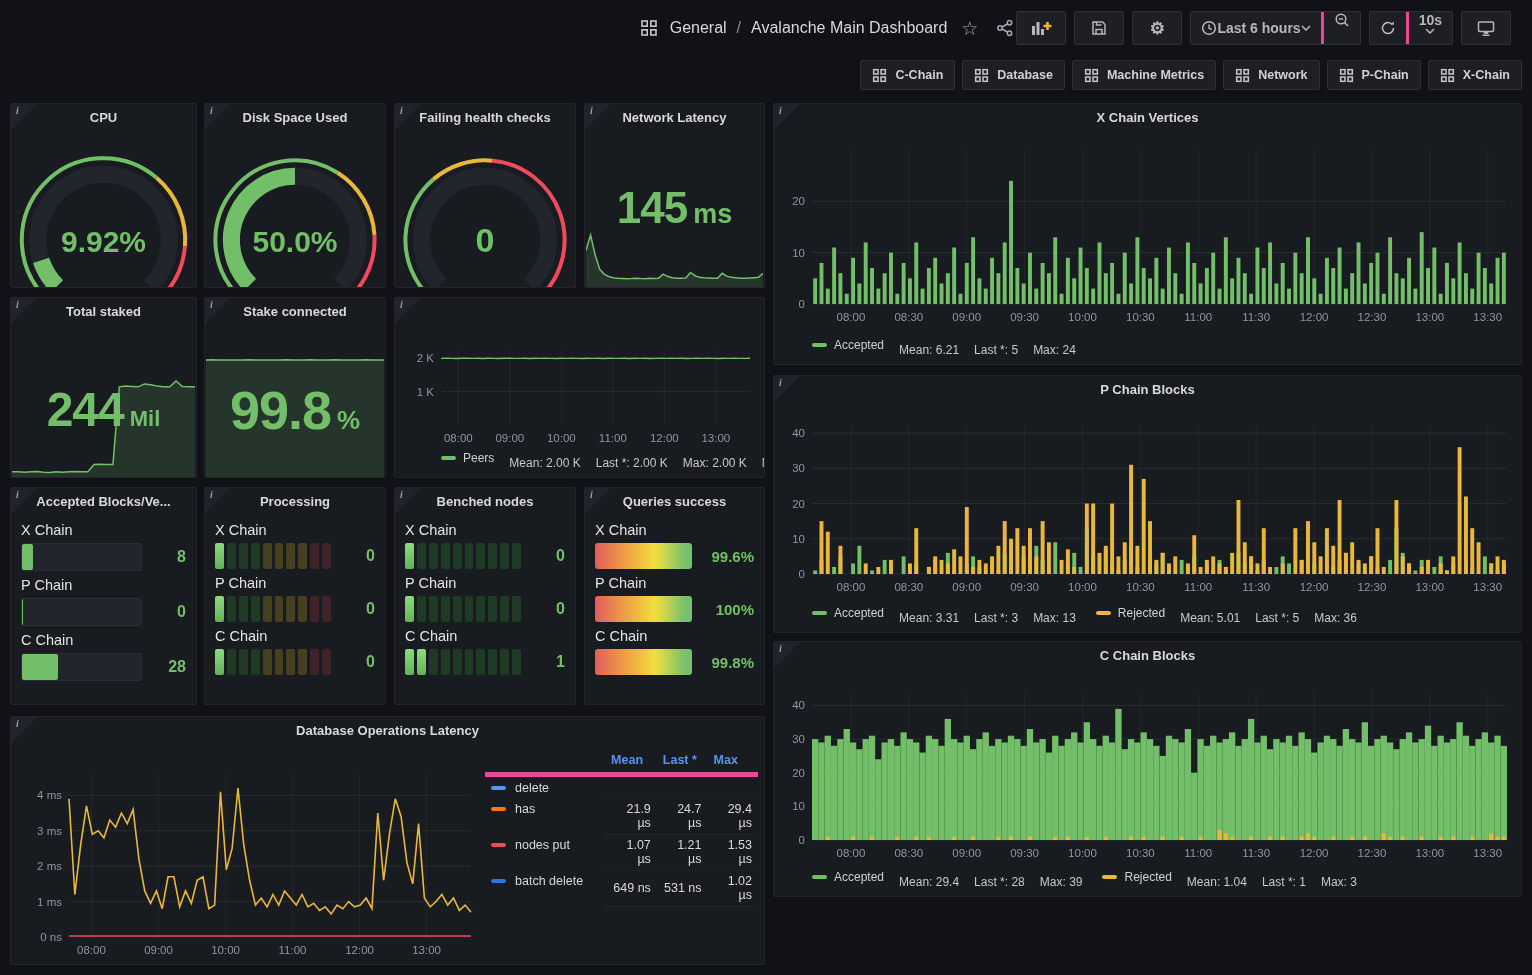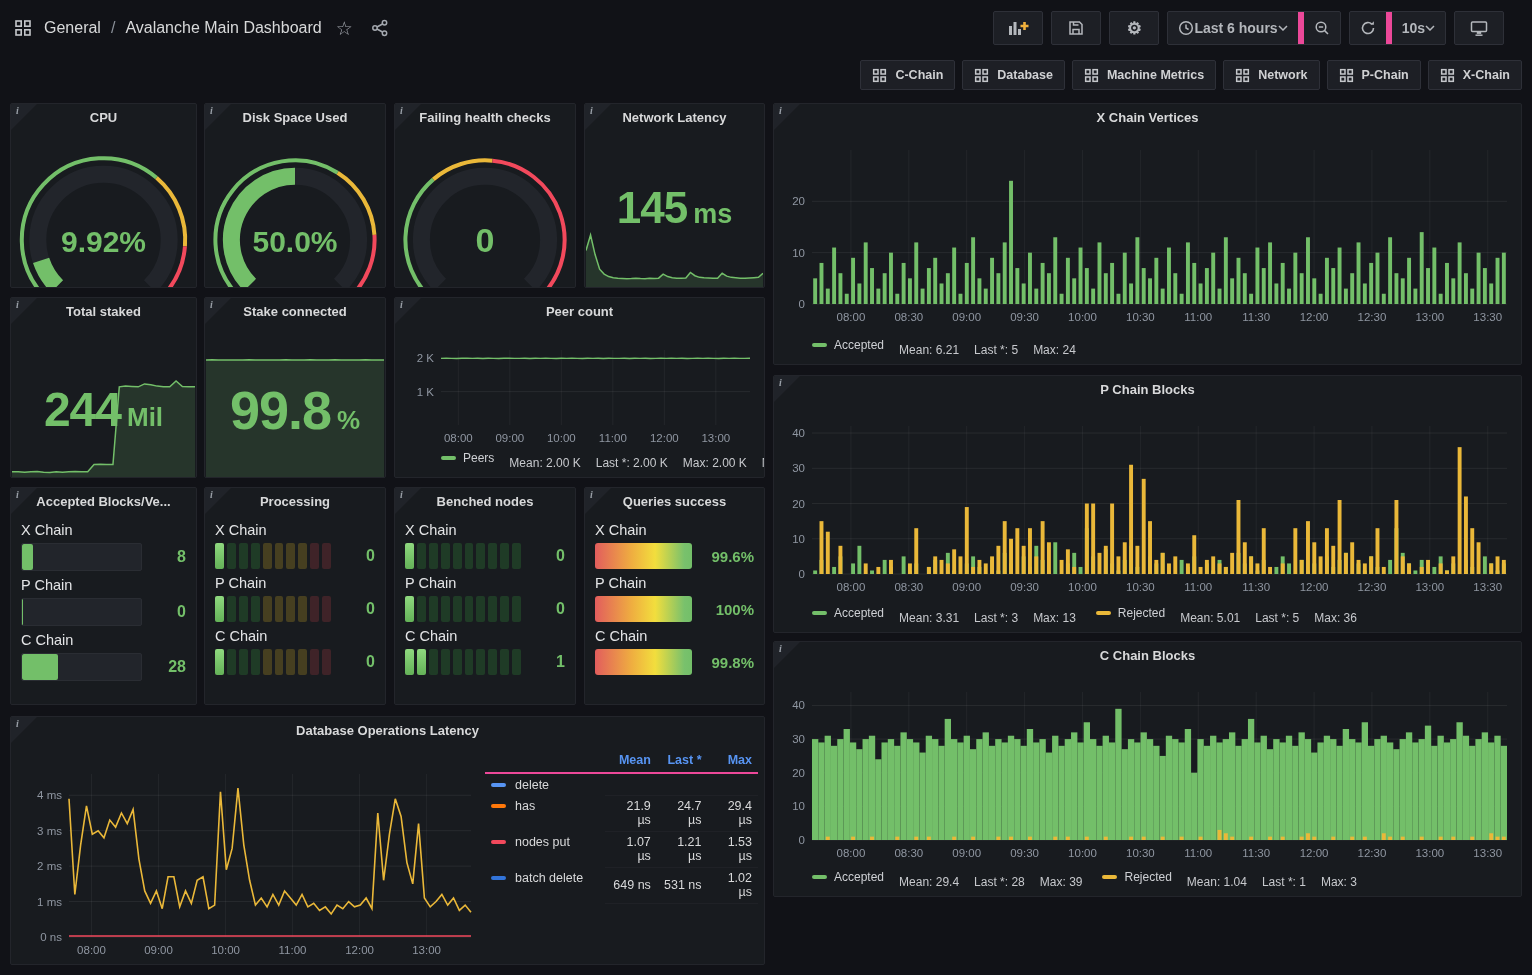--- a/index.html
+++ b/index.html
@@ -1,27 +1,27 @@
 <!DOCTYPE html>
 <html><head>
 <meta charset="utf-8">
 <style>
   html,body{margin:0;padding:0;background:#111217;font-family:"Liberation Sans",sans-serif;color:#d8d9da;}
   .app{position:relative;width:1532px;height:975px;background:#111217;overflow:hidden;}
   
-  .topnav{position:absolute;top:0;left:0;right:16px;height:56px;display:flex;align-items:center;justify-content:space-between;padding:0 12px;box-sizing:border-box;}
+  .topnav{position:absolute;top:0;left:0;right:9px;height:56px;display:flex;align-items:center;justify-content:flex-end;padding:0 12px;box-sizing:border-box;}
   .crumb{display:flex;align-items:center;gap:10px;font-size:16px;font-weight:500;color:#d8d9da;}
   .crumb .sep{color:#8a8f98;}
   .icnbtn{background:none;border:none;color:#a5a9b0;cursor:pointer;display:flex;align-items:center;padding:2px;}
   .toolbar{display:flex;gap:8px;align-items:center;}
   .tbtn,.tgroup{height:32px;display:flex;align-items:center;background:#1d1f25;border:1px solid #2e3038;border-radius:2px;color:#b4b7bc;cursor:pointer;}
   .tbtn{min-width:34px;justify-content:center;padding:0 7px;gap:7px;font-size:14px;font-weight:600;}
   .tgroup{padding:0;}
   .tseg{height:100%;display:flex;align-items:center;padding:0 10px;font-size:14px;font-weight:600;cursor:pointer;}
-  .tseg+.tseg{border-left:6px solid #ec4899;}
+  .tseg+.tseg{border-left:3px solid #ec4899;flex-direction:column;}
   .gearglyph{font-size:17px;line-height:1;color:#b4b7bc;}
   
   .links{position:absolute;top:60px;right:10px;display:flex;gap:7px;border-radius:8px;}
   .link-btn{height:30px;display:flex;align-items:center;gap:8px;padding:0 11px;background:#1d1f25;border:1px solid #2e3038;border-radius:2px;font-weight:700;font-size:12.5px;color:#d0d1d3;cursor:pointer;}
   
   .panel{position:absolute;background:#181b1f;border:1px solid #23252b;border-radius:2px;box-sizing:border-box;overflow:hidden;}
   .ptitle{margin:0;height:26px;line-height:28px;text-align:center;font-size:13px;font-weight:600;color:#d8d9da;cursor:pointer;white-space:nowrap;}
   .fold{position:absolute;top:0;left:0;width:0;height:0;border-top:26px solid #202329;border-right:26px solid transparent;z-index:3;}
   .fold span{position:absolute;top:-25px;left:5px;font-size:10px;font-weight:700;font-style:italic;color:#9aa0a8;font-family:"Liberation Serif",serif;}
   .pbody{position:absolute;top:26px;left:0;right:0;bottom:0;}
@@ -51,21 +51,21 @@
   text.ax{fill:#8f96a1;font-size:11.5px;}
   .legend{position:absolute;bottom:7px;display:flex;gap:20px;align-items:center;font-size:12px;color:#ced0d4;white-space:nowrap;z-index:2;}
   .lg-item{display:flex;align-items:center;gap:7px;cursor:pointer;}
   .lg-name{font-weight:400;}
   .lg-stat{margin-left:8px;color:#c7c9cd;margin-top:10px;}
   .sw{width:15px;height:4px;border-radius:2px;display:inline-block;}
   
   .dbplot{position:absolute;left:0;top:0;bottom:0;width:468px;}
   .dbtablewrap{position:absolute;left:474px;right:6px;top:6px;bottom:2px;overflow:hidden;}
   table.lgt{width:100%;border-collapse:collapse;font-size:12.5px;color:#d8d9da;}
-  table.lgt th{color:#5794F2;text-align:right;font-weight:700;padding:4px 6px 5px 6px;border-bottom:2px solid #ec4899;}
+  table.lgt th{color:#5794F2;text-align:left;font-weight:700;padding:4px 6px 5px 6px;border-bottom:5px solid #ec4899;}
   table.lgt td{padding:3.5px 6px;text-align:right;border-bottom:1px solid #1f2126;}
   table.lgt td.nm{text-align:left;display:flex;align-items:center;gap:9px;border-bottom:none;}
   table.lgt tr{cursor:pointer;}
 </style>
 </head>
 <body>
 
 <div class="app">
 
   <header class="topnav">
@@ -459,21 +459,21 @@
       </div>
   </section>
 
   <section class="panel" style="left:10px;top:297px;width:187px;height:181px;">
     <div class="fold">
         <span>i</span>
       </div>
     <h2 class="ptitle">Total staked</h2>
     <div class="pbody">
       <div class="statv" style="top:38%;">
-        <span class="big" style="font-size:48px;">244</span><span class="unit" style="font-size:26px;">Mil</span>
+        <span class="big" style="font-size:48px;">244</span><span class="unit" style="font-size:22px;">Mil</span>
       </div>
       <div class="sparkwrap" style="height:132px;"><svg width="183" height="132">
             <path d="M0,132 L0,126.86619718309859 L6.310344827586206,126.86619718309859 L12.620689655172413,127.22957746478873 L18.93103448275862,126.86619718309859 L25.241379310344826,126.50281690140845 L31.551724137931036,127.22957746478873 L37.86206896551724,127.59295774647887 L44.17241379310345,126.86619718309859 L50.48275862068965,127.22957746478873 L56.793103448275865,126.86619718309859 L63.10344827586207,126.50281690140845 L69.41379310344827,126.86619718309859 L75.72413793103448,126.86619718309859 L82.0344827586207,119.59859154929578 L88.3448275862069,119.23521126760564 L94.65517241379311,119.59859154929578 L100.9655172413793,119.59859154929578 L107.27586206896551,41.835211267605644 L113.58620689655173,41.10845070422536 L119.89655172413792,41.4718309859155 L126.20689655172414,41.835211267605644 L132.51724137931035,38.9281690140845 L138.82758620689654,39.6549295774648 L145.13793103448276,41.10845070422536 L151.44827586206895,41.835211267605644 L157.75862068965517,41.835211267605644 L164.0689655172414,36.02112676056338 L170.3793103448276,41.4718309859155 L176.6896551724138,41.835211267605644 L183,41.835211267605644 L183,132 Z" fill="rgba(115,191,105,0.16)"></path>
             <polyline points="0,126.86619718309859 6.310344827586206,126.86619718309859 12.620689655172413,127.22957746478873 18.93103448275862,126.86619718309859 25.241379310344826,126.50281690140845 31.551724137931036,127.22957746478873 37.86206896551724,127.59295774647887 44.17241379310345,126.86619718309859 50.48275862068965,127.22957746478873 56.793103448275865,126.86619718309859 63.10344827586207,126.50281690140845 69.41379310344827,126.86619718309859 75.72413793103448,126.86619718309859 82.0344827586207,119.59859154929578 88.3448275862069,119.23521126760564 94.65517241379311,119.59859154929578 100.9655172413793,119.59859154929578 107.27586206896551,41.835211267605644 113.58620689655173,41.10845070422536 119.89655172413792,41.4718309859155 126.20689655172414,41.835211267605644 132.51724137931035,38.9281690140845 138.82758620689654,39.6549295774648 145.13793103448276,41.10845070422536 151.44827586206895,41.835211267605644 157.75862068965517,41.835211267605644 164.0689655172414,36.02112676056338 170.3793103448276,41.4718309859155 176.6896551724138,41.835211267605644 183,41.835211267605644" fill="none" stroke="#73BF69" stroke-width="1.5"></polyline>
           </svg></div>
     </div>
   </section>
 
   <section class="panel" style="left:204px;top:297px;width:182px;height:181px;">
     <div class="fold">
@@ -488,21 +488,20 @@
             <path d="M0,128 L0,10.990740740740748 L6.137931034482759,10.875 L12.275862068965518,10.990740740740748 L18.413793103448274,10.990740740740748 L24.551724137931036,11.106481481481481 L30.689655172413794,10.990740740740748 L36.82758620689655,10.990740740740748 L42.96551724137931,10.875 L49.10344827586207,10.990740740740748 L55.24137931034483,10.990740740740748 L61.37931034482759,10.990740740740748 L67.51724137931033,11.106481481481481 L73.6551724137931,10.990740740740748 L79.79310344827586,10.875 L85.93103448275862,10.990740740740748 L92.06896551724138,10.990740740740748 L98.20689655172414,10.990740740740748 L104.34482758620689,10.875 L110.48275862068967,11.106481481481481 L116.62068965517241,10.990740740740748 L122.75862068965517,10.990740740740748 L128.89655172413794,10.875 L135.03448275862067,10.990740740740748 L141.17241379310346,10.990740740740748 L147.3103448275862,11.106481481481481 L153.44827586206895,10.990740740740748 L159.58620689655172,10.875 L165.72413793103448,10.990740740740748 L171.86206896551724,10.990740740740748 L178,10.990740740740748 L178,128 Z" fill="rgba(115,191,105,0.16)"></path>
             <polyline points="0,10.990740740740748 6.137931034482759,10.875 12.275862068965518,10.990740740740748 18.413793103448274,10.990740740740748 24.551724137931036,11.106481481481481 30.689655172413794,10.990740740740748 36.82758620689655,10.990740740740748 42.96551724137931,10.875 49.10344827586207,10.990740740740748 55.24137931034483,10.990740740740748 61.37931034482759,10.990740740740748 67.51724137931033,11.106481481481481 73.6551724137931,10.990740740740748 79.79310344827586,10.875 85.93103448275862,10.990740740740748 92.06896551724138,10.990740740740748 98.20689655172414,10.990740740740748 104.34482758620689,10.875 110.48275862068967,11.106481481481481 116.62068965517241,10.990740740740748 122.75862068965517,10.990740740740748 128.89655172413794,10.875 135.03448275862067,10.990740740740748 141.17241379310346,10.990740740740748 147.3103448275862,11.106481481481481 153.44827586206895,10.990740740740748 159.58620689655172,10.875 165.72413793103448,10.990740740740748 171.86206896551724,10.990740740740748 178,10.990740740740748" fill="none" stroke="#73BF69" stroke-width="1.5"></polyline>
           </svg></div>
     </div>
   </section>
 
   <section class="panel" style="left:394px;top:297px;width:371px;height:181px;">
     <div class="fold">
         <span>i</span>
       </div>
-    <h2 class="ptitle">Peer count</h2>
     <div class="pbody">
         <div class="chartbox"><svg width="369" height="153">
             <line x1="63.304" y1="26" x2="63.304" y2="101" stroke="rgba(255,255,255,0.05)"></line>
             <text x="63.304" y="118" text-anchor="middle" class="ax">08:00</text>
             <line x1="114.81429999999999" y1="26" x2="114.81429999999999" y2="101" stroke="rgba(255,255,255,0.05)"></line>
             <text x="114.81429999999999" y="118" text-anchor="middle" class="ax">09:00</text>
             <line x1="166.32459999999998" y1="26" x2="166.32459999999998" y2="101" stroke="rgba(255,255,255,0.05)"></line>
             <text x="166.32459999999998" y="118" text-anchor="middle" class="ax">10:00</text>
             <line x1="217.8349" y1="26" x2="217.8349" y2="101" stroke="rgba(255,255,255,0.05)"></line>
             <text x="217.8349" y="118" text-anchor="middle" class="ax">11:00</text>

